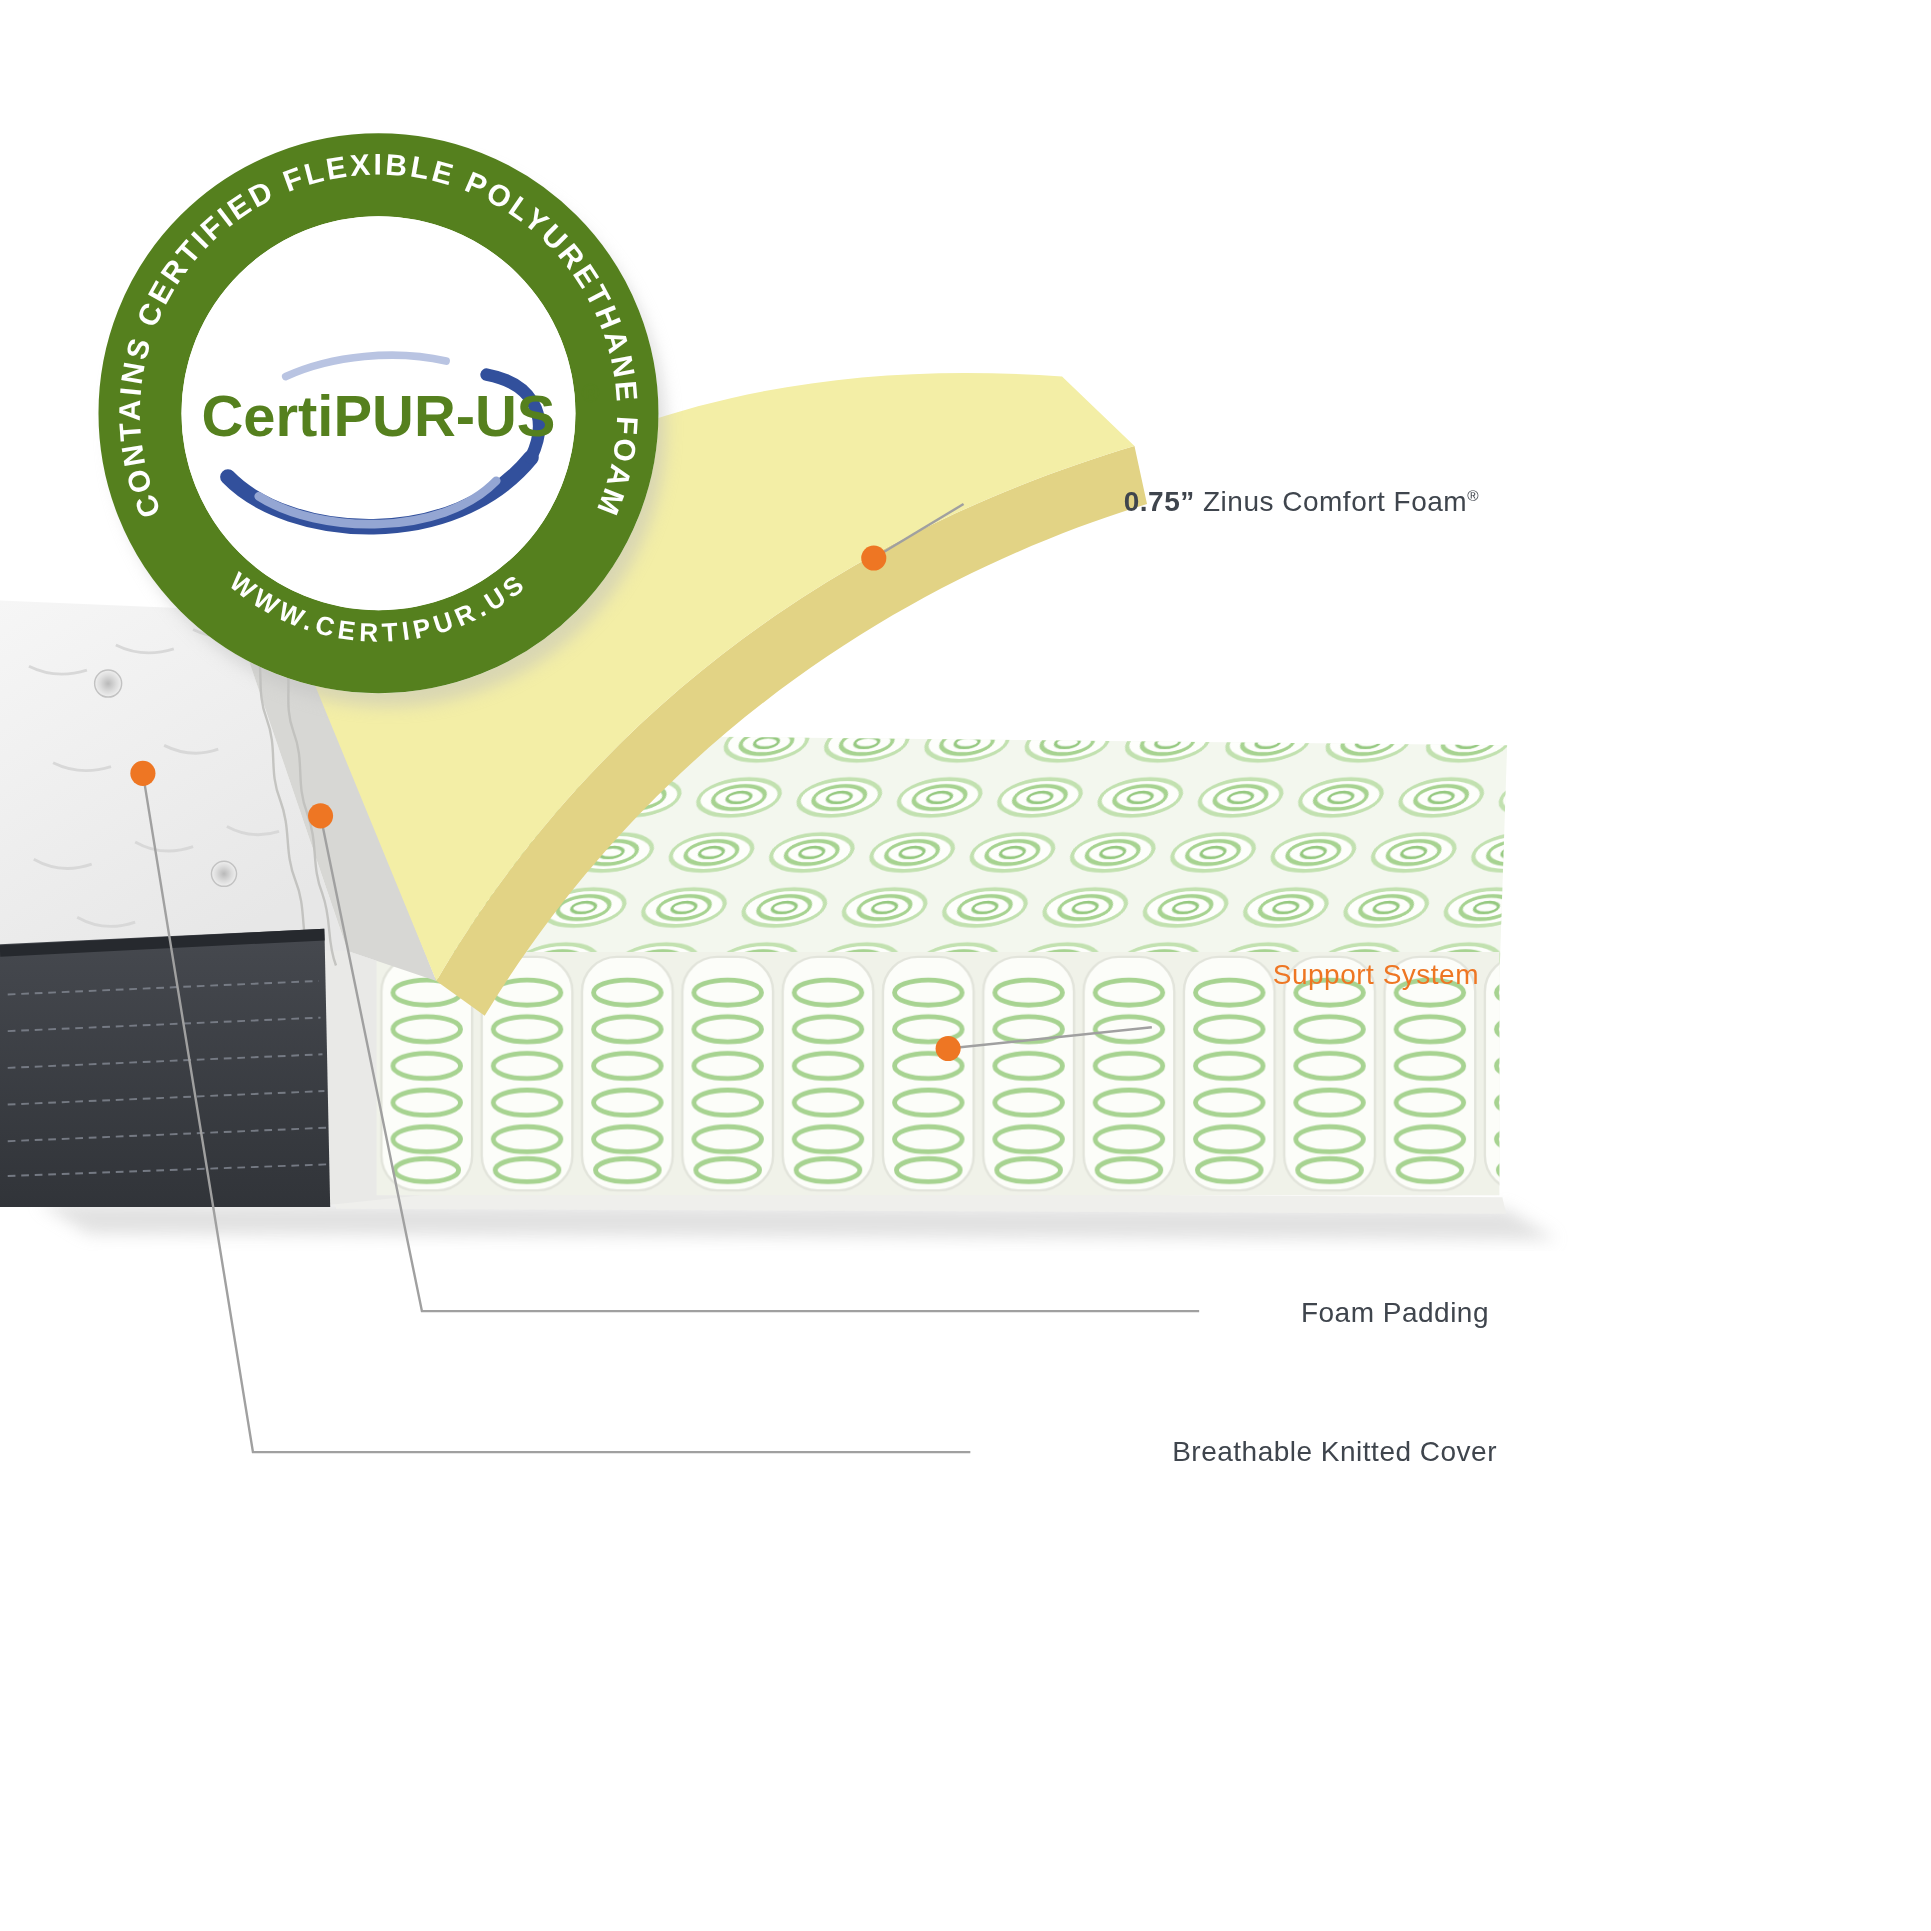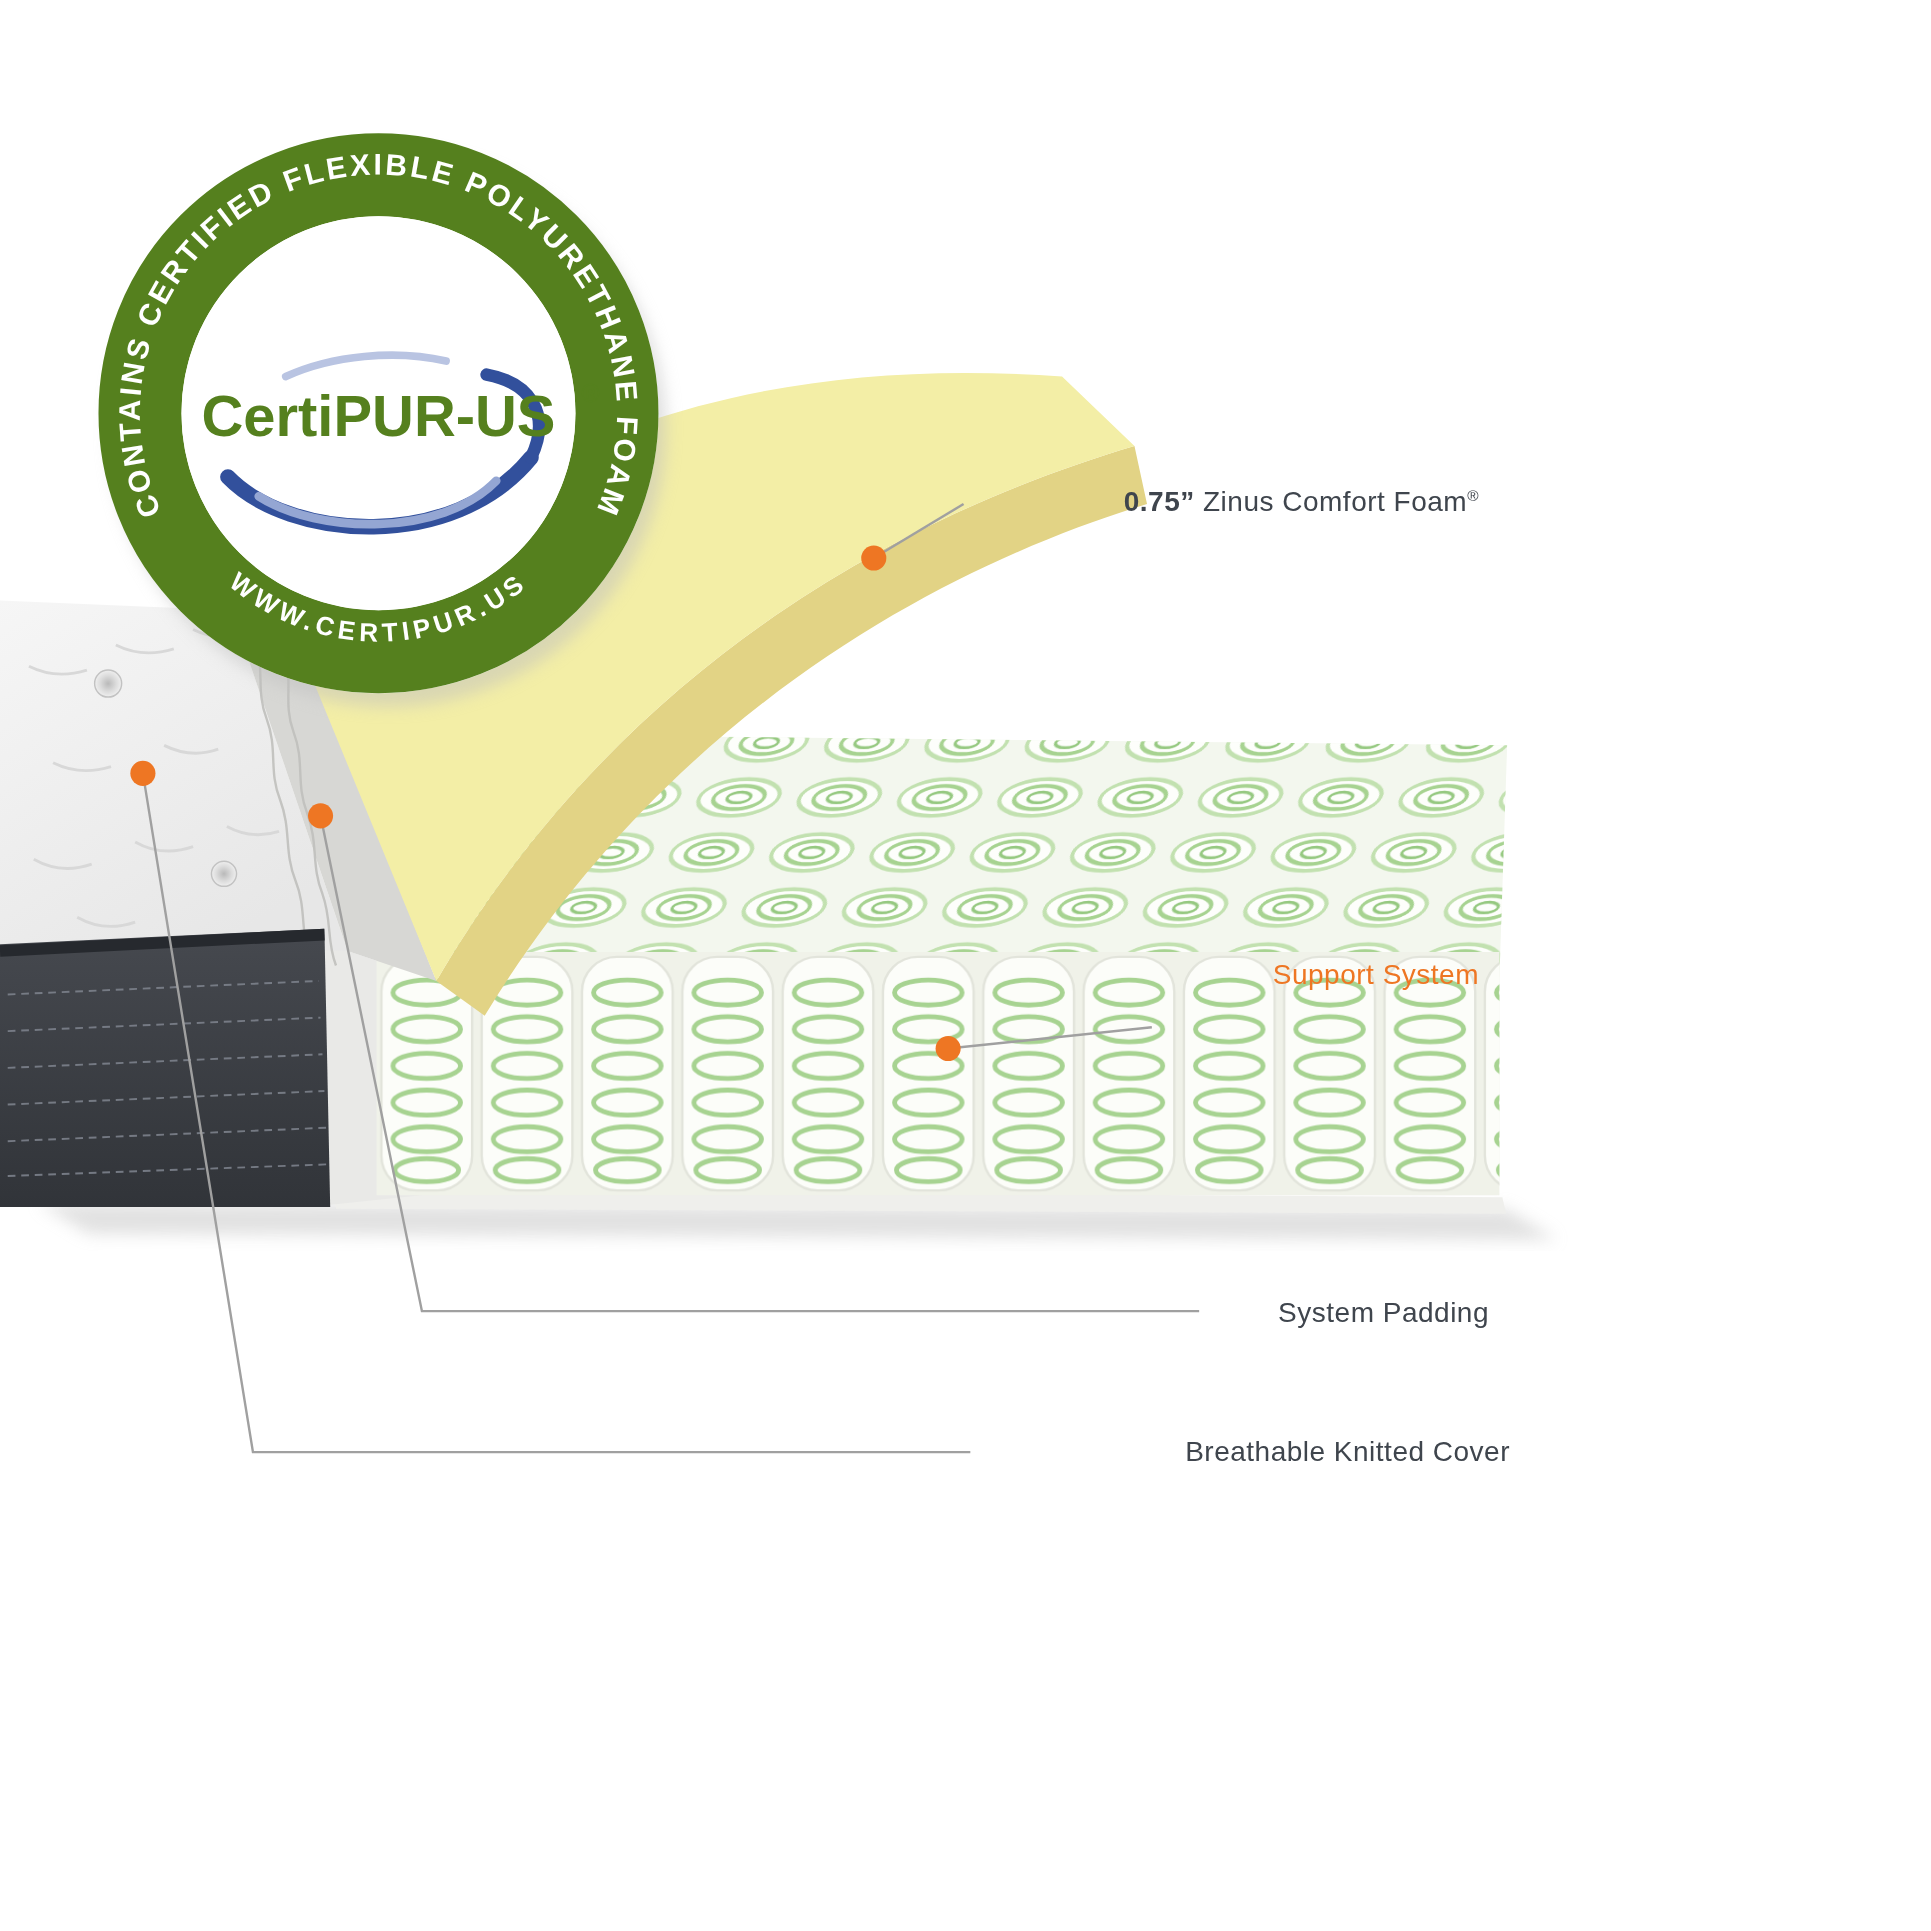--- a/index.html
+++ b/index.html
@@ -8,21 +8,21 @@
     font-family:"Liberation Sans", sans-serif;overflow:hidden;
   }
   svg.scene{position:absolute;left:0;top:0;}
   .callout{position:absolute;text-align:right;color:#3f454d;font-size:28px;line-height:53px;letter-spacing:0.5px;}
   .callout .measure{font-weight:700;}
   .callout sup{font-size:.55em;}
   .callout.orange{color:#ee7623;}
   #c-foam{right:452px;top:469px;}
   #c-spring{right:452px;top:948px;}
   #c-fiber{right:442px;top:1286px;}
-  #c-cover{right:421px;top:1425px;}
+  #c-cover{right:434px;top:1425px;}
   .badge-arc{fill:#ffffff;font-weight:700;font-size:31px;letter-spacing:3px;}
   .badge-arc-bottom{fill:#ffffff;font-weight:700;font-size:27px;letter-spacing:5px;}
   .badge-center{fill:#55801e;font-weight:700;font-size:60px;}
   .badge-reg{fill:#55801e;font-weight:700;font-size:26px;}
 </style>
 </head>
 <body>
 
 <svg class="scene" width="1931" height="1931" viewBox="0 0 2000 2000">
   <defs>
@@ -163,19 +163,19 @@
 
 <div class="callout" id="c-foam">
   <div><span class="measure">0.75”</span><span> Zinus Comfort Foam</span><sup>®</sup></div>
 </div>
 
 <div class="callout orange" id="c-spring">
   <div>Support System</div>
 </div>
 
 <div class="callout" id="c-fiber">
-  <div>System Padding</div>
+  <div>Foam Padding</div>
 </div>
 
 <div class="callout" id="c-cover">
   <div>Breathable Knitted Cover</div>
 </div>
 
 
 </body></html>

